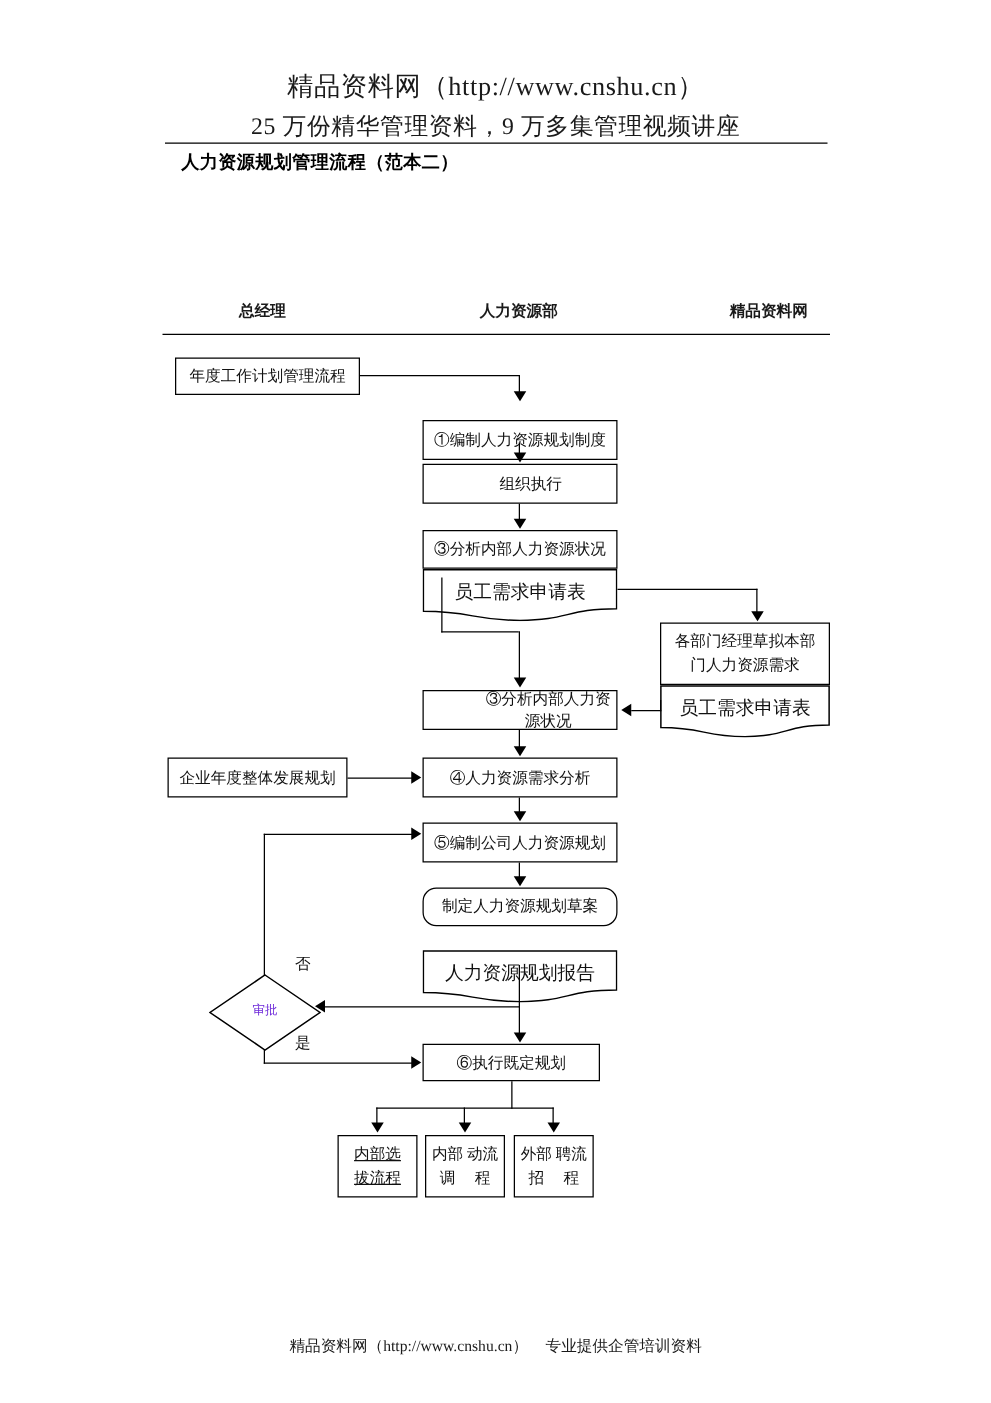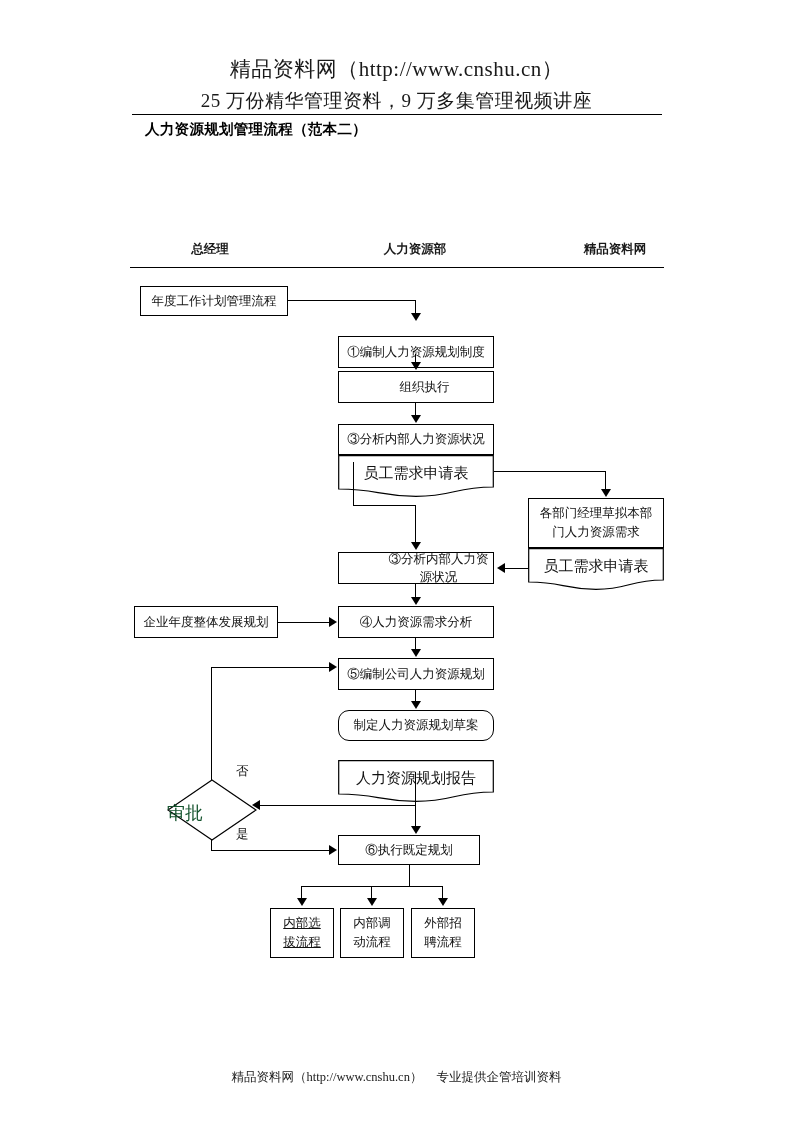--- a/index.html
+++ b/index.html
@@ -94,22 +94,23 @@
 
   
   .diamond {
     position: absolute;
     box-sizing: border-box;
   }
   .diamond svg { position: absolute; left: 0; top: 0; display: block; }
   .diamond .dlabel {
     position: absolute;
     left: 0; width: 100%;
-    font-size: 18px;
-    color: #14532d;
+    text-align: center;
+    font-size: 10px;
+    color: #6d28d9;
   }
 
   
   .ln {
     position: absolute;
     background: #000;
   }
   .ln.h { height: 1.4px; }
   .ln.v { width: 1.4px; }
 
@@ -215,25 +216,25 @@
   </svg>
   <div class="dlabel" style="top:22px;">审批</div>
 </div>
 
 <div class="node" style="left:338px; top:835px; width:142px; height:30px;">⑥执行既定规划</div>
 
 <div class="node two-line" style="left:270px; top:908px; width:64px; height:50px; flex-direction:column;text-decoration:underline;">
   <span>内部选</span>
   <span>拔流程</span>
 </div>
-<div class="node two-line" style="left:340px; top:908px; width:64px; height:50px; flex-direction:column;">
+<div class="node two-line" style="left:340px; top:908px; width:64px; height:50px; flex-direction:row;">
   <span>内部调</span>
   <span>动流程</span>
 </div>
-<div class="node two-line" style="left:411px; top:908px; width:64px; height:50px; flex-direction:column;">
+<div class="node two-line" style="left:411px; top:908px; width:64px; height:50px; flex-direction:row;">
   <span>外部招</span>
   <span>聘流程</span>
 </div>
 
 <div class="ln h" style="left:288px; top:300px; width:128px;"></div>
 <div class="ln v" style="left:415px; top:300px; height:14px;"></div>
 <div class="arrow down" style="left:411px; top:313px;"></div>
 
 <div class="ln v" style="left:415px; top:354px; height:9px;"></div>
 <div class="arrow down" style="left:411px; top:362px;"></div>

